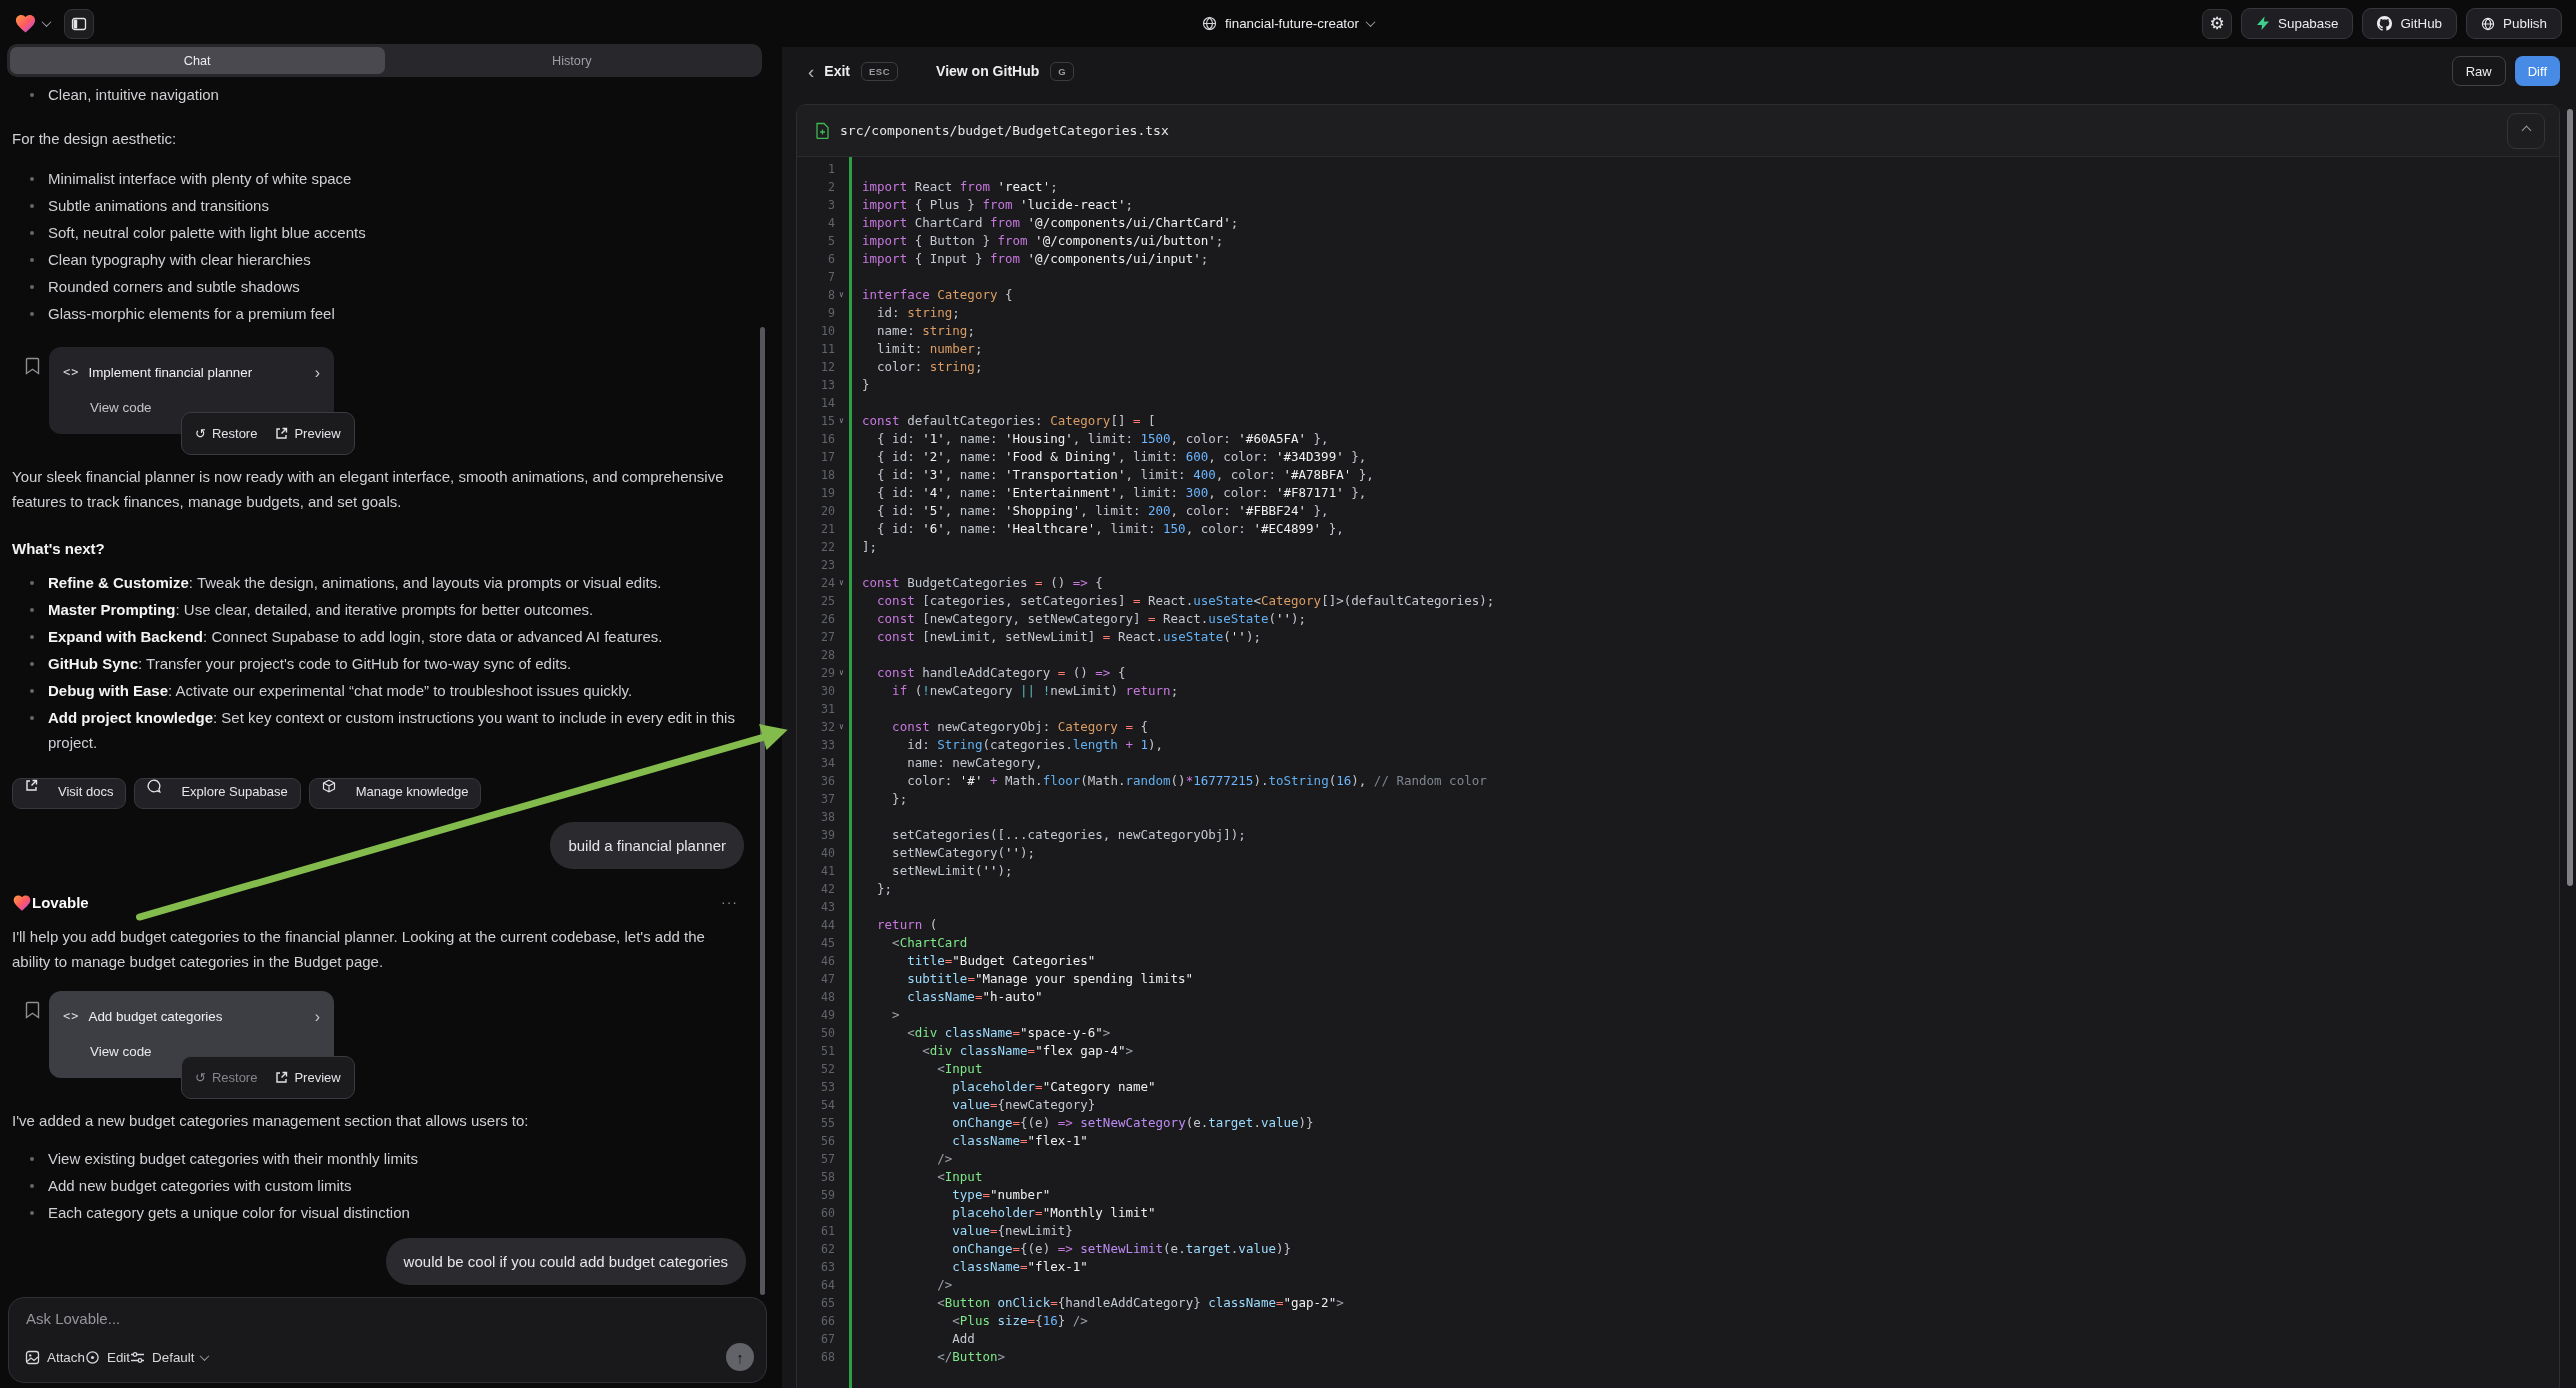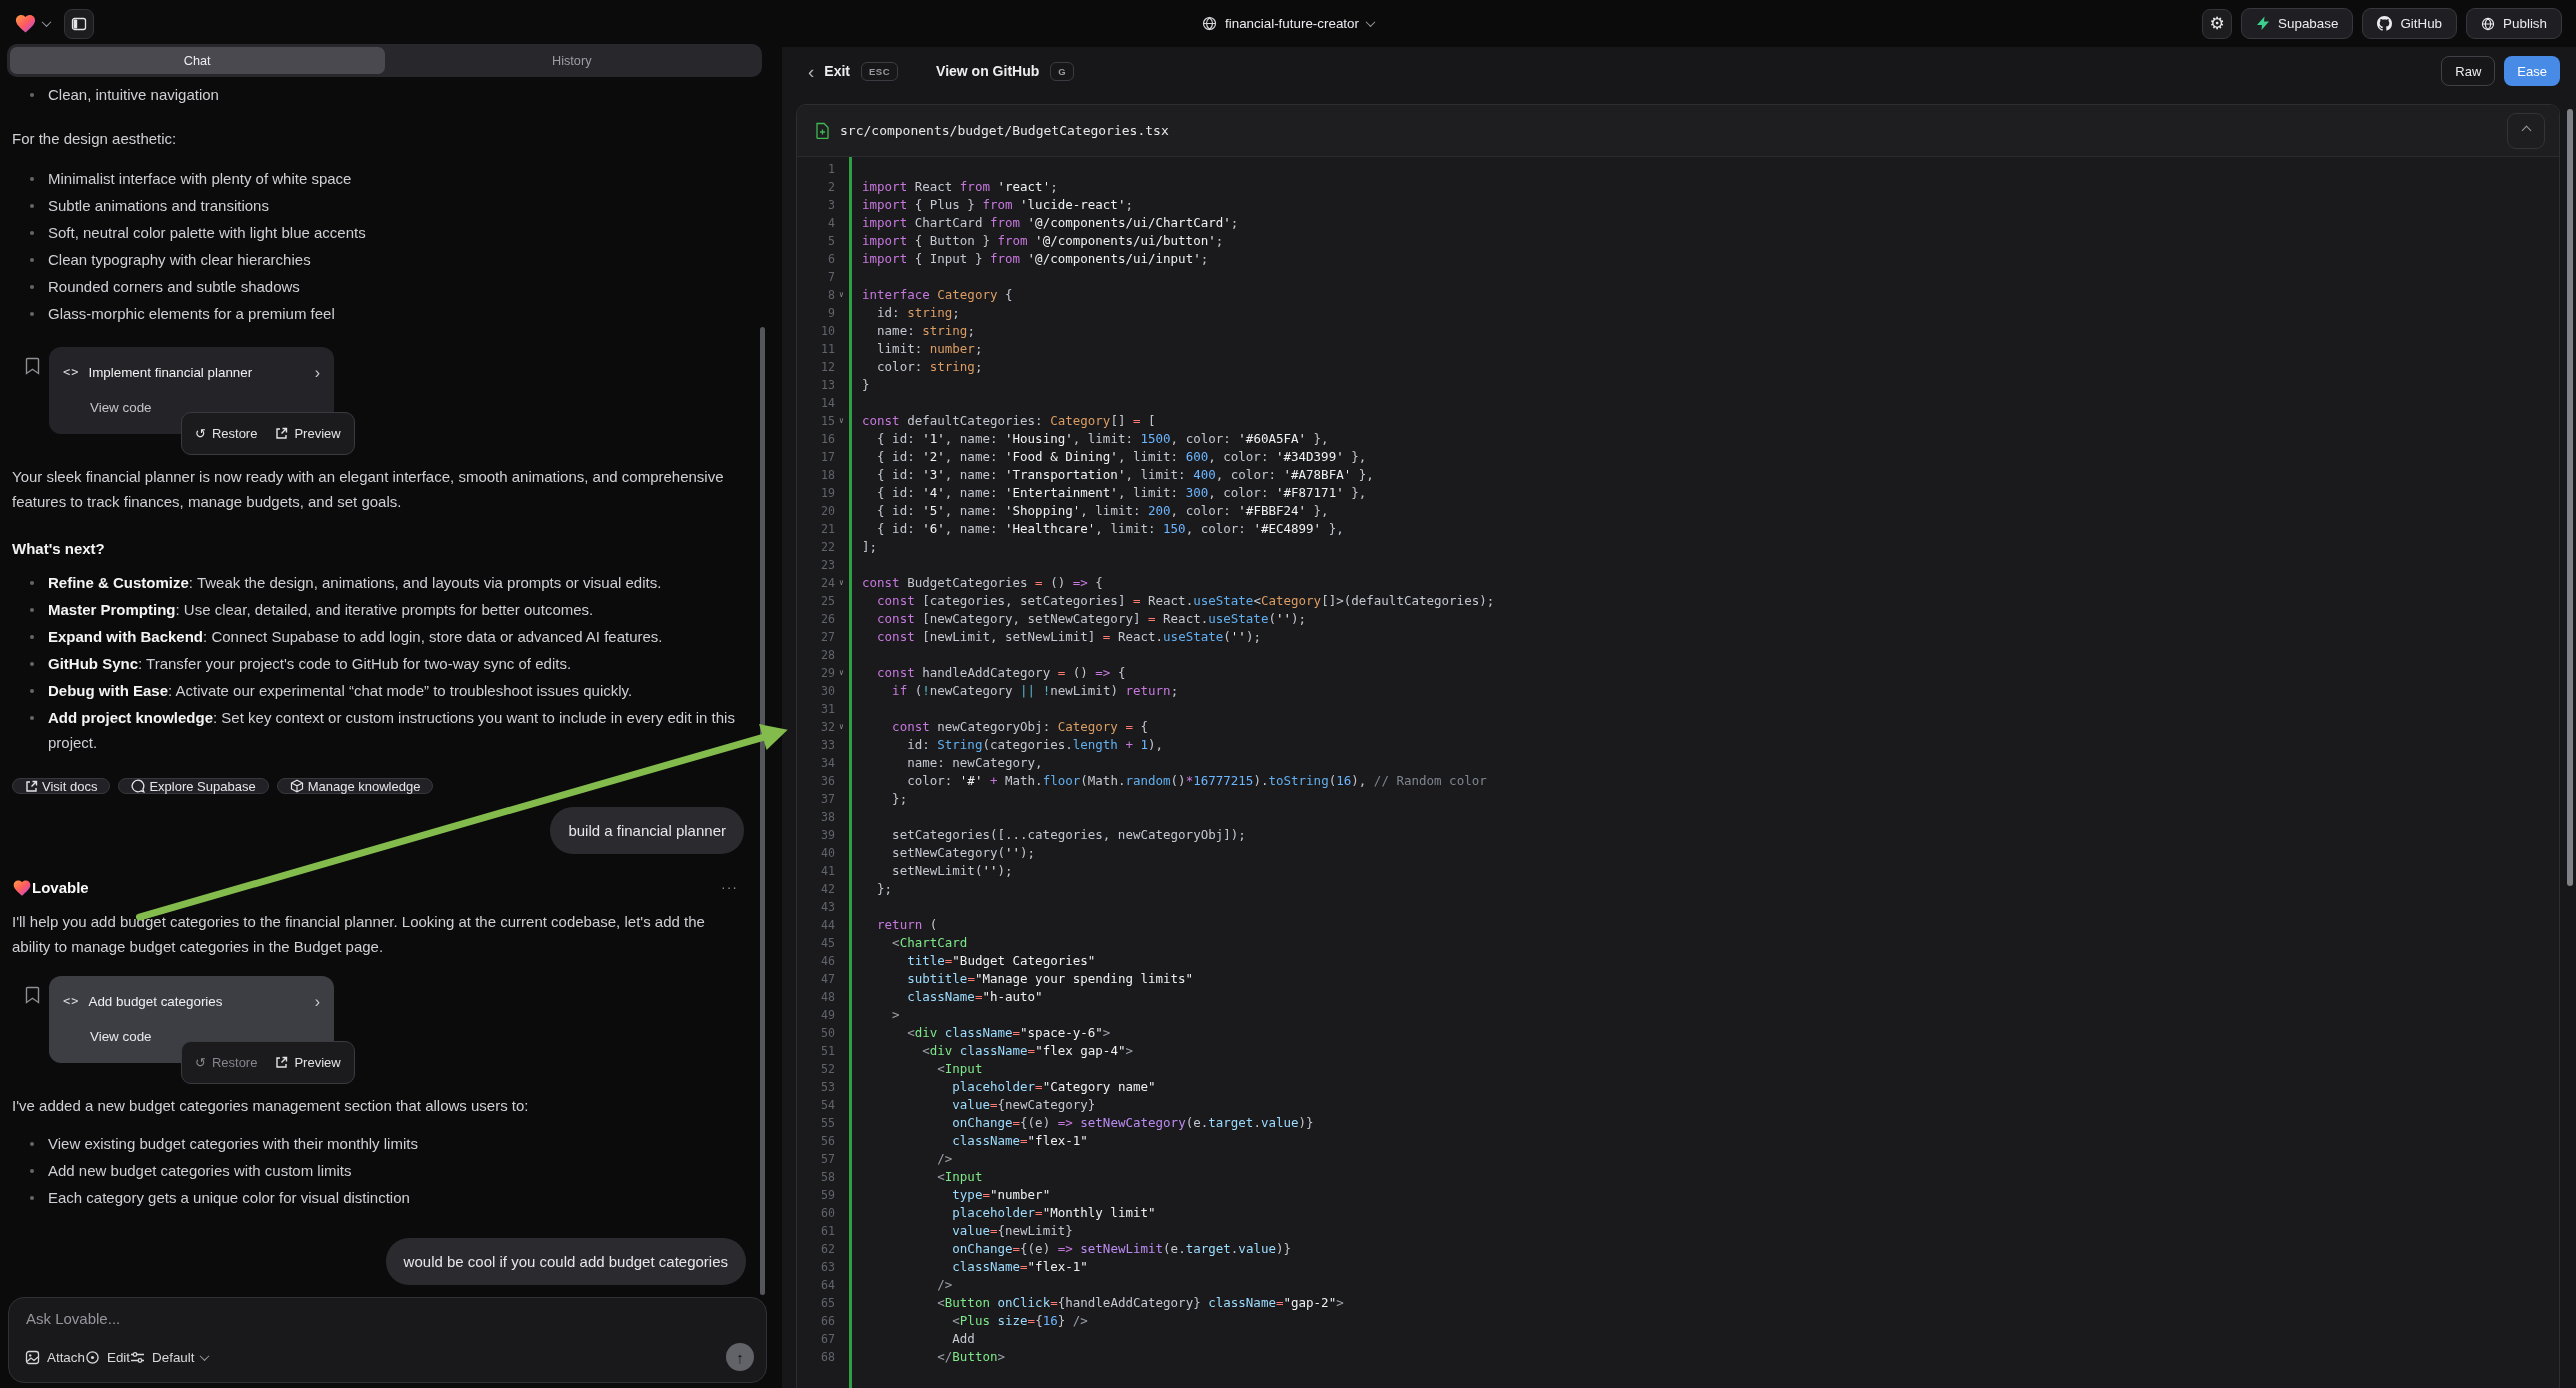--- a/index.html
+++ b/index.html
@@ -47,21 +47,21 @@
   .code-glyph { font-family:"DejaVu Sans Mono", monospace; font-size:12px; color:#d9d9de; letter-spacing:1px; }
   .chev-r { margin-left:auto; font-size:16px; color:#c9c9cf; line-height:1; }
   .card-view { margin:10px 0 0 27px; font-size:13.4px; color:#c3c3c9; }
   .pill { position:absolute; left:132px; bottom:-21px; display:flex; align-items:center; gap:18px;
     background:#1b1b1e; border:1px solid #3a3a41; border-radius:10px; padding:8px 13px; font-size:13px; color:#e3e3e7; white-space:nowrap; }
   .pill-item { display:flex; align-items:center; gap:6px; }
   .pill-item.dim { color:#85858c; }
   .restore-glyph { font-size:13px; line-height:1; }
 
   .chips { display:flex; gap:8px; }
-  .chip { display:flex; align-items:center; gap:4px; height:16px; padding:0 12px;
+  .chip { display:flex; align-items:flex-start; gap:20px; height:31px; padding:0 12px;
     background:#222226; border:1px solid #37373d; border-radius:9px; font-size:13px; color:#e6e6ea; white-space:nowrap; }
 
   .user-bubble { background:#2b2b2f; color:#e6e6ea; border-radius:23px; padding:12px 18px;
     font-size:15px; line-height:23px; width:max-content; }
   .user1-row { display:flex; justify-content:flex-end; padding-right:14px; }
   .user2 { position:absolute; right:36px; top:1238px; z-index:3; }
 
   .agent-header { display:flex; align-items:center; }
   .agent-name { font-size:15px; color:#fafafa; font-weight:bold; }
   .dots { margin-left:auto; margin-right:20px; color:#8a8a91; font-size:14px; letter-spacing:1px; }
@@ -371,21 +371,21 @@
 <div class="right-panel">
   <div class="code-topbar">
     <span class="back-chev">‹</span>
     <span class="bar-label">Exit</span>
     <span class="kbd">ESC</span>
     <span class="vog">
       <span class="bar-label">View on GitHub</span>
       <span class="kbd">G</span>
     </span>
     <span class="raw-btn">Raw</span>
-    <span class="diff-btn">Ease</span>
+    <span class="diff-btn">Diff</span>
   </div>
 
   <div class="code-card">
     <div class="card-header">
       <svg class="ic" width="15" height="17" viewBox="0 0 15 17">
         <path d="M2 1.5h7l4 4v10a1 1 0 0 1-1 1H3a1 1 0 0 1-1-1z" fill="none" stroke="#3fb950" stroke-width="1.3"></path>
         <path d="M7.5 7.5v5M5 10h5" stroke="#3fb950" stroke-width="1.3"></path>
       </svg>
       <span class="file-path">src/components/budget/BudgetCategories.tsx</span>
       <span class="collapse-btn">

